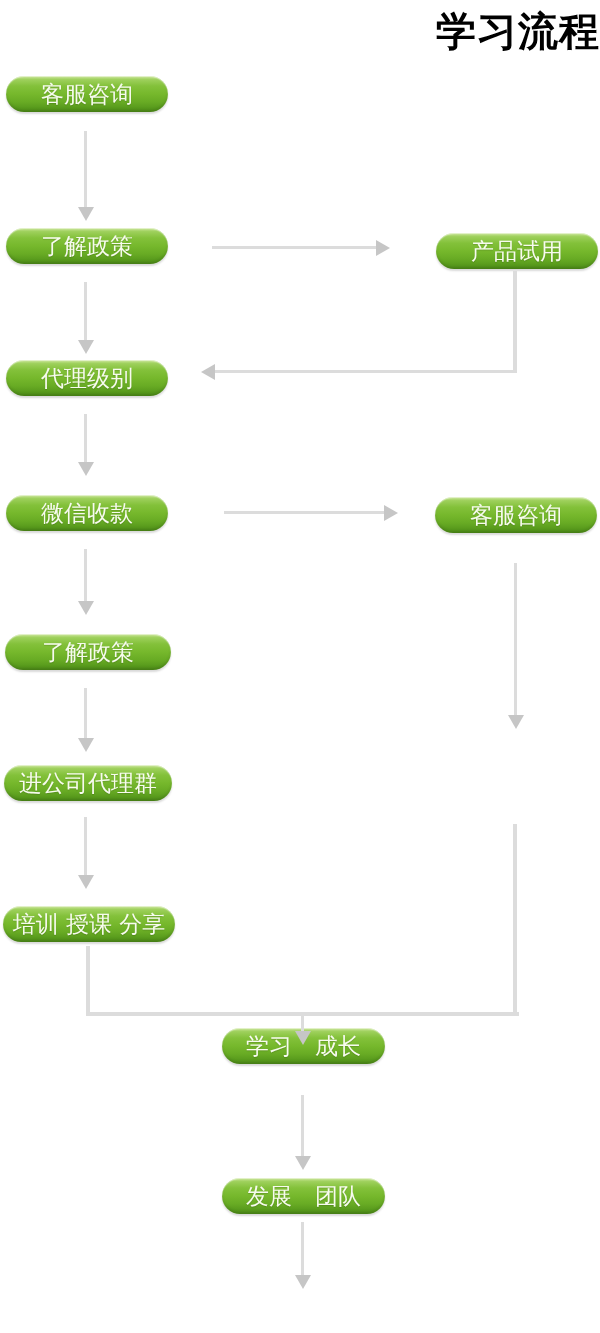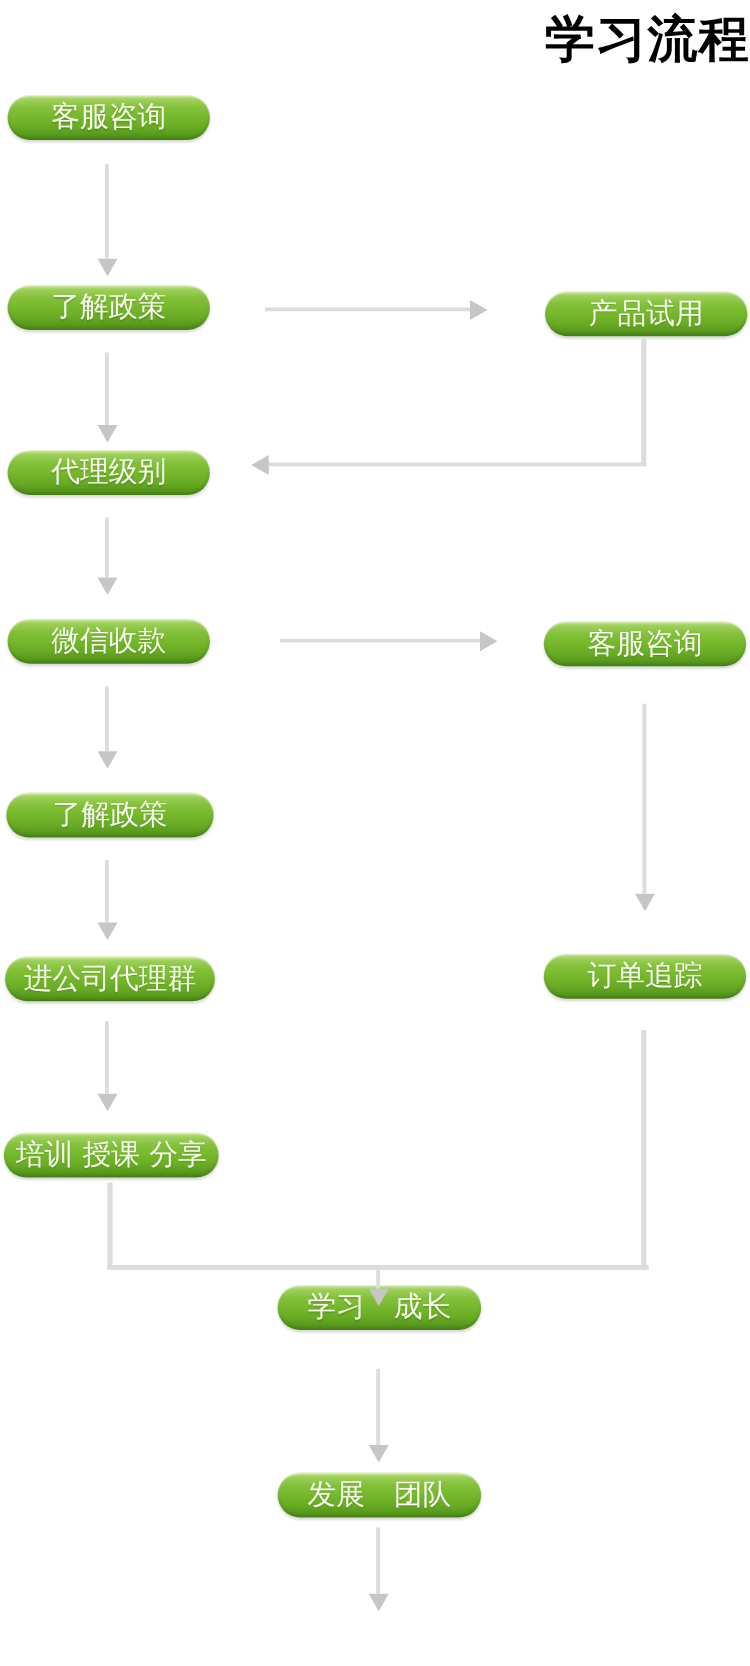--- a/index.html
+++ b/index.html
@@ -76,21 +76,20 @@
   <div class="node" style="left:6px;  top:76px;  width:162px">客服咨询</div>
   <div class="node" style="left:6px;  top:228px; width:162px">了解政策</div>
   <div class="node" style="left:6px;  top:360px; width:162px">代理级别</div>
   <div class="node" style="left:6px;  top:495px; width:162px">微信收款</div>
   <div class="node" style="left:5px;  top:634px; width:166px">了解政策</div>
   <div class="node" style="left:4px;  top:765px; width:168px">进公司代理群</div>
   <div class="node" style="left:3px;  top:906px; width:172px">培训 授课 分享</div>
 
   <div class="node" style="left:436px; top:233px; width:162px">产品试用</div>
   <div class="node" style="left:435px; top:497px; width:162px">客服咨询</div>
-  <div class="node" style="left:435px; top:763px; width:162px">订单追踪</div>
 
   <div class="node" style="left:222px; top:1028px; width:163px">学习　成长</div>
   <div class="node" style="left:222px; top:1178px; width:163px">发展　团队</div>
 
   <div class="shaft-v" style="left:84px; top:131px; height:76px">
       <i class="head-down"></i>
     </div>
   <div class="shaft-v" style="left:84px; top:282px; height:58px">
       <i class="head-down"></i>
     </div>

